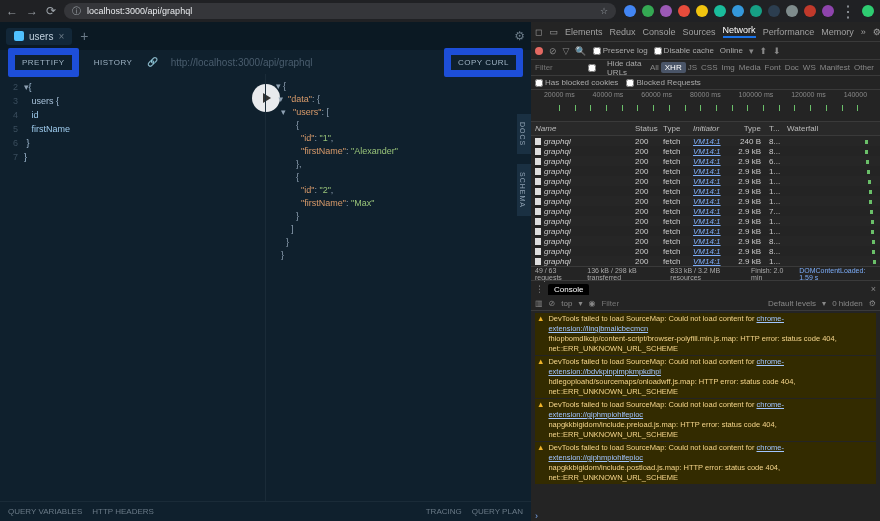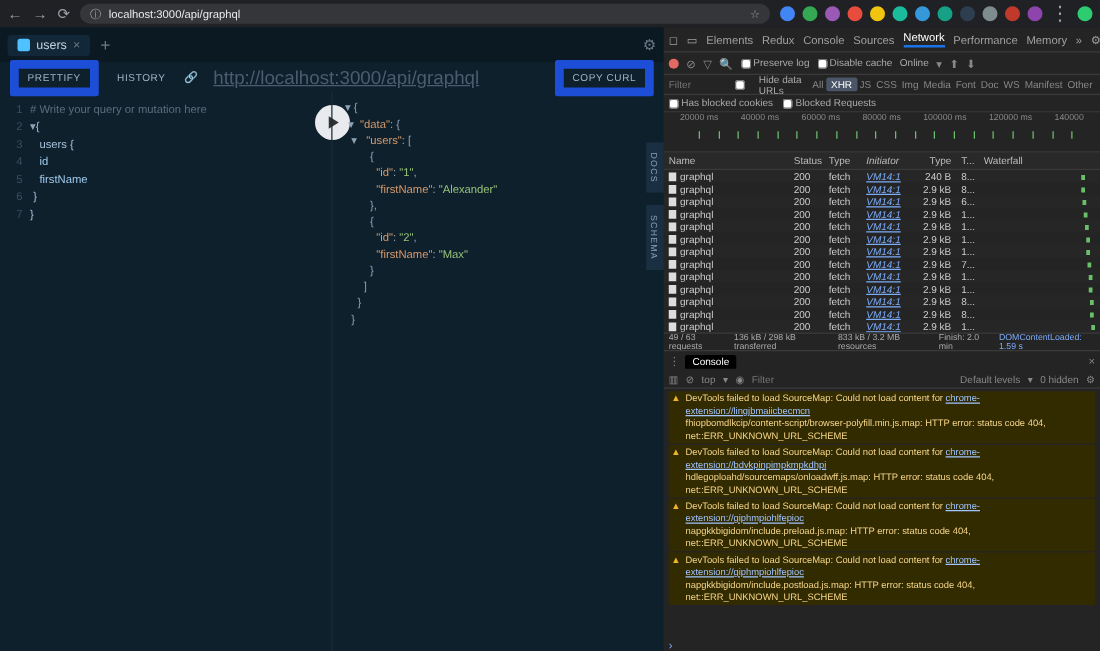--- a/index.html
+++ b/index.html
@@ -21,21 +21,21 @@
 
 .pg{width:531px;background:#0f202d;display:flex;flex-direction:column;color:#8fa1b3;}
 .pg-tabs{height:28px;background:#0b1923;display:flex;align-items:center;padding:0 6px;}
 .pg-tab{display:flex;align-items:center;gap:5px;background:#122738;padding:3px 8px;border-radius:3px;font-size:10px;color:#c0d0dd;}
 .pg-tab .ico{width:10px;height:10px;background:#4fc1ff;border-radius:2px;}
 .pg-tab .x{color:#6a7a87;cursor:pointer;}
 .pg-newtab{margin-left:8px;color:#6a7a87;font-size:14px;cursor:pointer;}
 .pg-gear{margin-left:auto;color:#6a7a87;font-size:12px;cursor:pointer;}
 .pg-addr{height:24px;background:#0f202d;display:flex;align-items:center;padding:6px 8px;gap:8px;}
 .pg-btn{font-size:8px;color:#9fb3c4;border:7px solid #1d4ed8;padding:3px 7px;border-radius:2px;letter-spacing:0.5px;cursor:pointer;}
-.pg-url{flex:1;color:#4a5d6e;font-size:15px;padding:0 4px;text-decoration:underline;}
+.pg-url{flex:1;color:#4a5d6e;font-size:10px;padding:0 4px;}
 .pg-link{color:#6a7a87;font-size:9px;}
 .pg-body{flex:1;display:flex;position:relative;min-height:0;}
 .editor{width:265px;padding:6px 8px;font-family:Consolas,monospace;font-size:9px;line-height:14px;}
 .editor .ln{color:#3a4d5d;display:inline-block;width:10px;text-align:right;margin-right:6px;}
 .editor .com{color:#5a6d7d;}
 .editor .kw{color:#a7c1d9;}
 .editor .fld{color:#9fccee;}
 .play{position:absolute;left:252px;top:10px;width:28px;height:28px;background:#e8eaed;border-radius:50%;display:flex;align-items:center;justify-content:center;cursor:pointer;}
 .play::after{content:'';border-left:8px solid #333;border-top:5px solid transparent;border-bottom:5px solid transparent;margin-left:2px;}
 .resp{flex:1;padding:6px 10px;font-family:Consolas,monospace;font-size:9px;line-height:13px;border-left:1px solid #1a2b38;position:relative;}
@@ -65,21 +65,21 @@
 .ftag{color:#888;padding:0 2px;cursor:pointer;}
 .ftag.act{background:#4a5568;border-radius:2px;color:#fff;padding:1px 4px;}
 .dt-filter2{height:14px;display:flex;align-items:center;padding:0 4px;gap:8px;border-bottom:1px solid #3a3a3a;font-size:8px;}
 .timeline{height:32px;background:#242424;border-bottom:1px solid #3a3a3a;position:relative;font-size:7px;color:#888;}
 .timeline .ticks{display:flex;justify-content:space-around;padding:1px 4px;}
 .timeline .marks{position:absolute;bottom:4px;left:0;right:0;height:12px;}
 .timeline .mark{position:absolute;width:1px;height:6px;background:#6abf69;}
 .nettable{flex-shrink:0;overflow:hidden;}
 .nethdr{display:flex;background:#292929;border-bottom:1px solid #3a3a3a;font-size:8px;color:#bbb;height:14px;align-items:center;}
 .nethdr div,.netrow div{padding:0 4px;}
-.c-name{width:100px;}.c-st{width:28px;}.c-ty{width:30px;}.c-in{width:42px;font-style:italic;}.c-sz{width:34px;text-align:right;}.c-tm{width:18px;}.c-wf{flex:1;}
+.c-name{width:100px;font-style:italic;}.c-st{width:28px;}.c-ty{width:30px;}.c-in{width:42px;font-style:italic;}.c-sz{width:34px;text-align:right;}.c-tm{width:18px;}.c-wf{flex:1;}
 .netrow{display:flex;font-size:8px;color:#ccc;height:10px;align-items:center;}
 .netrow:nth-child(odd){background:#262626;}
 .netrow .doc{display:inline-block;width:6px;height:7px;background:#ddd;margin-right:3px;vertical-align:middle;}
 .netrow .lnk{color:#7cacf8;text-decoration:underline;}
 .netrow .bar{display:inline-block;height:4px;background:#6abf69;}
 .netfoot{height:14px;border-top:1px solid #3a3a3a;display:flex;align-items:center;padding:0 4px;gap:8px;font-size:7px;color:#aaa;}
 .netfoot .dom{color:#7cacf8;}
 
 .console-wrap{flex:1;display:flex;flex-direction:column;border-top:1px solid #3a3a3a;min-height:0;}
 .cons-tabs{height:16px;display:flex;align-items:center;padding:0 4px;gap:4px;}
@@ -140,21 +140,20 @@
       </div>
       <div class="pg-addr">
         <span class="pg-btn">PRETTIFY</span>
         <span class="pg-btn" style="border:none;">HISTORY</span>
         <span class="pg-link">🔗</span>
         <span class="pg-url">http://localhost:3000/api/graphql</span>
         <span class="pg-btn">COPY CURL</span>
       </div>
       <div class="pg-body">
         <div class="editor">
-          <div><span class="ln">1</span><span class="com"># Write your query or mutation here</span></div>
           <div><span class="ln">2</span>▾<span class="kw">{</span></div>
           <div><span class="ln">3</span>&nbsp;&nbsp;<span class="kw">  users {</span></div>
           <div><span class="ln">4</span>&nbsp;&nbsp;<span class="fld">    id</span></div>
           <div><span class="ln">5</span>&nbsp;&nbsp;<span class="fld">    firstName</span></div>
           <div><span class="ln">6</span><span class="kw">  }</span></div>
           <div><span class="ln">7</span><span class="kw">}</span></div>
         </div>
         <div class="play"></div>
         <div class="resp">
           <div>▾ <span class="p">{</span></div>
@@ -166,20 +165,28 @@
           <div>&nbsp;&nbsp;&nbsp;&nbsp;&nbsp;&nbsp;&nbsp;&nbsp;<span class="p">},</span></div>
           <div>&nbsp;&nbsp;&nbsp;&nbsp;&nbsp;&nbsp;&nbsp;&nbsp;<span class="p">{</span></div>
           <div>&nbsp;&nbsp;&nbsp;&nbsp;&nbsp;&nbsp;&nbsp;&nbsp;&nbsp;&nbsp;<span class="k">"id"</span><span class="p">: </span><span class="s">"2"</span><span class="p">,</span></div>
           <div>&nbsp;&nbsp;&nbsp;&nbsp;&nbsp;&nbsp;&nbsp;&nbsp;&nbsp;&nbsp;<span class="k">"firstName"</span><span class="p">: </span><span class="s">"Max"</span></div>
           <div>&nbsp;&nbsp;&nbsp;&nbsp;&nbsp;&nbsp;&nbsp;&nbsp;<span class="p">}</span></div>
           <div>&nbsp;&nbsp;&nbsp;&nbsp;&nbsp;&nbsp;<span class="p">]</span></div>
           <div>&nbsp;&nbsp;&nbsp;&nbsp;<span class="p">}</span></div>
           <div>&nbsp;&nbsp;<span class="p">}</span></div>
           <div class="sidetab docs">DOCS</div>
           <div class="sidetab schema">SCHEMA</div>
+        </div>
+      </div>
+      <div class="pg-footer">
+        <span>QUERY VARIABLES</span>
+        <span>HTTP HEADERS</span>
+        <div class="r">
+          <span>TRACING</span>
+          <span>QUERY PLAN</span>
         </div>
       </div>
     </div>
 
     <div class="dt">
       <div class="dt-top">
         <span>◻</span>
         <span>▭</span>
         <span>Elements</span>
         <span>Redux</span>

